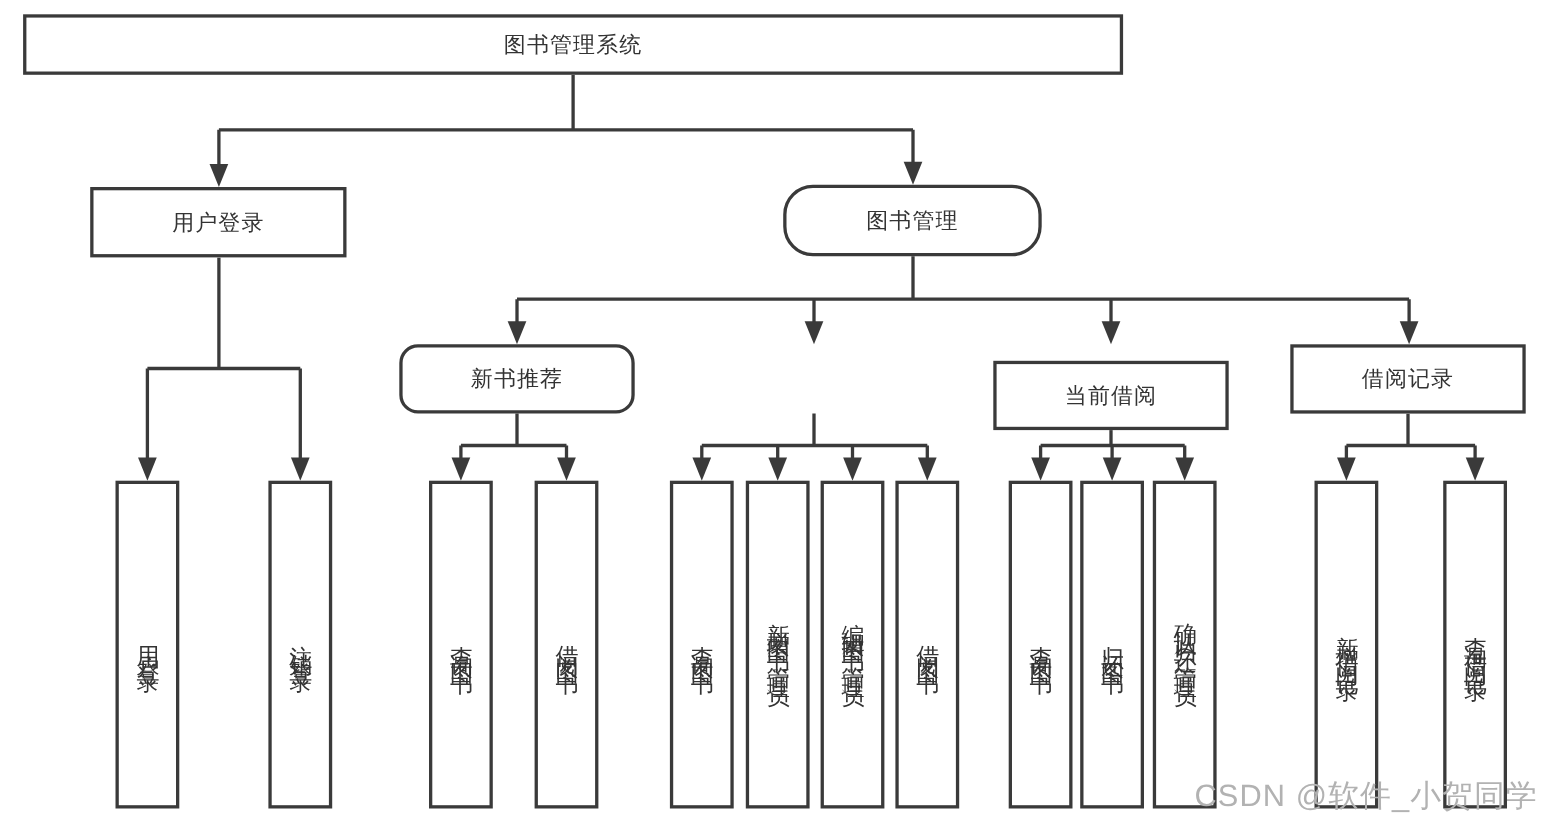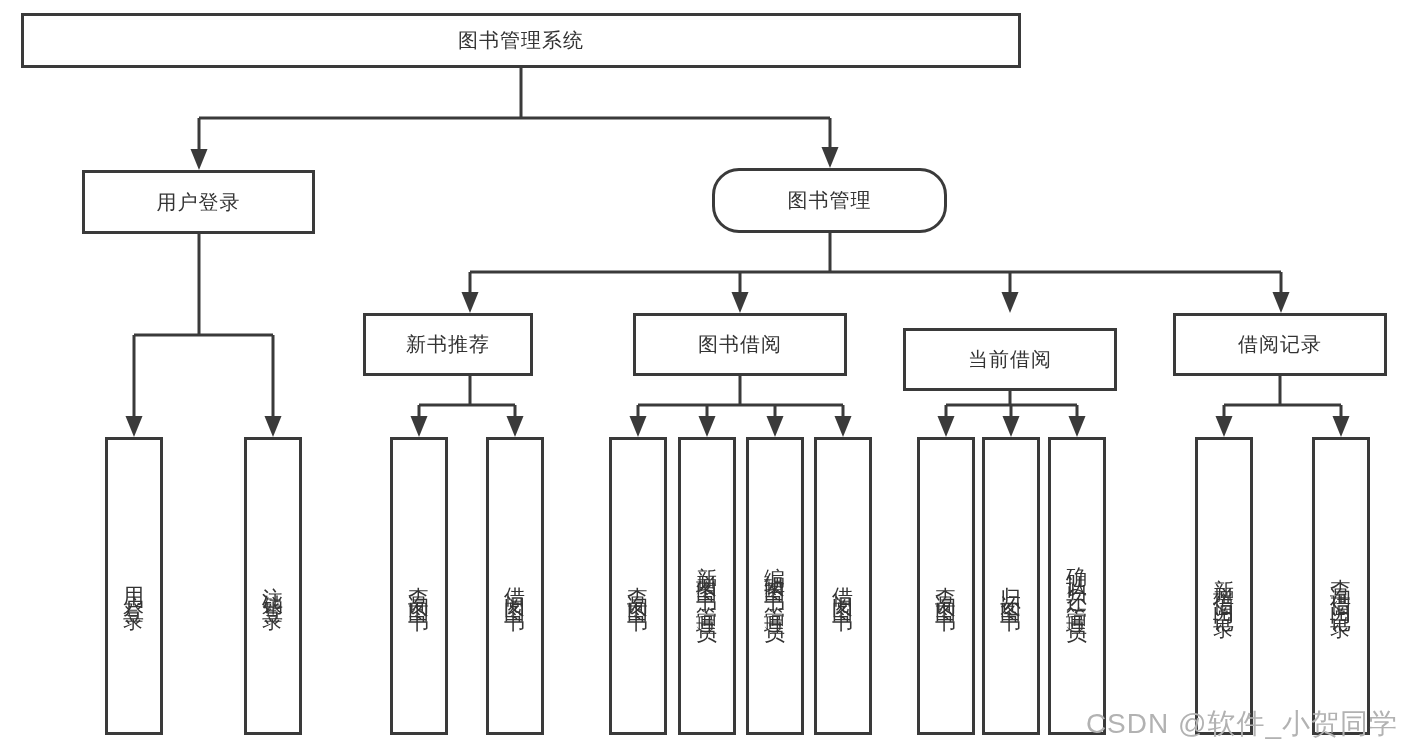--- a/index.html
+++ b/index.html
@@ -105,25 +105,22 @@
     <span class="hlabel">图书管理系统</span>
   </div>
 
   <div class="box" style="left:82px; top:170px; width:233px; height:64px;">
     <span class="hlabel">用户登录</span>
   </div>
   <div class="box" style="left:712px; top:168px; width:235px; height:65px;border-radius:27px;">
     <span class="hlabel">图书管理</span>
   </div>
 
-  <div class="box" style="left:363px; top:313px; width:170px; height:63px;">
+  <div class="box" style="left:363px; top:313px; width:214px; height:63px;border-radius:17px;">
     <span class="hlabel">新书推荐</span>
-  </div>
-  <div class="box" style="left:633px; top:313px; width:214px; height:63px;">
-    <span class="hlabel">图书借阅</span>
   </div>
   <div class="box" style="left:903px; top:328px; width:214px; height:63px;">
     <span class="hlabel">当前借阅</span>
   </div>
   <div class="box" style="left:1173px; top:313px; width:214px; height:63px;">
     <span class="hlabel">借阅记录</span>
   </div>
 
   <div class="box leaf" style="left:105px;">
     <span class="vlabel">用户登录</span>

